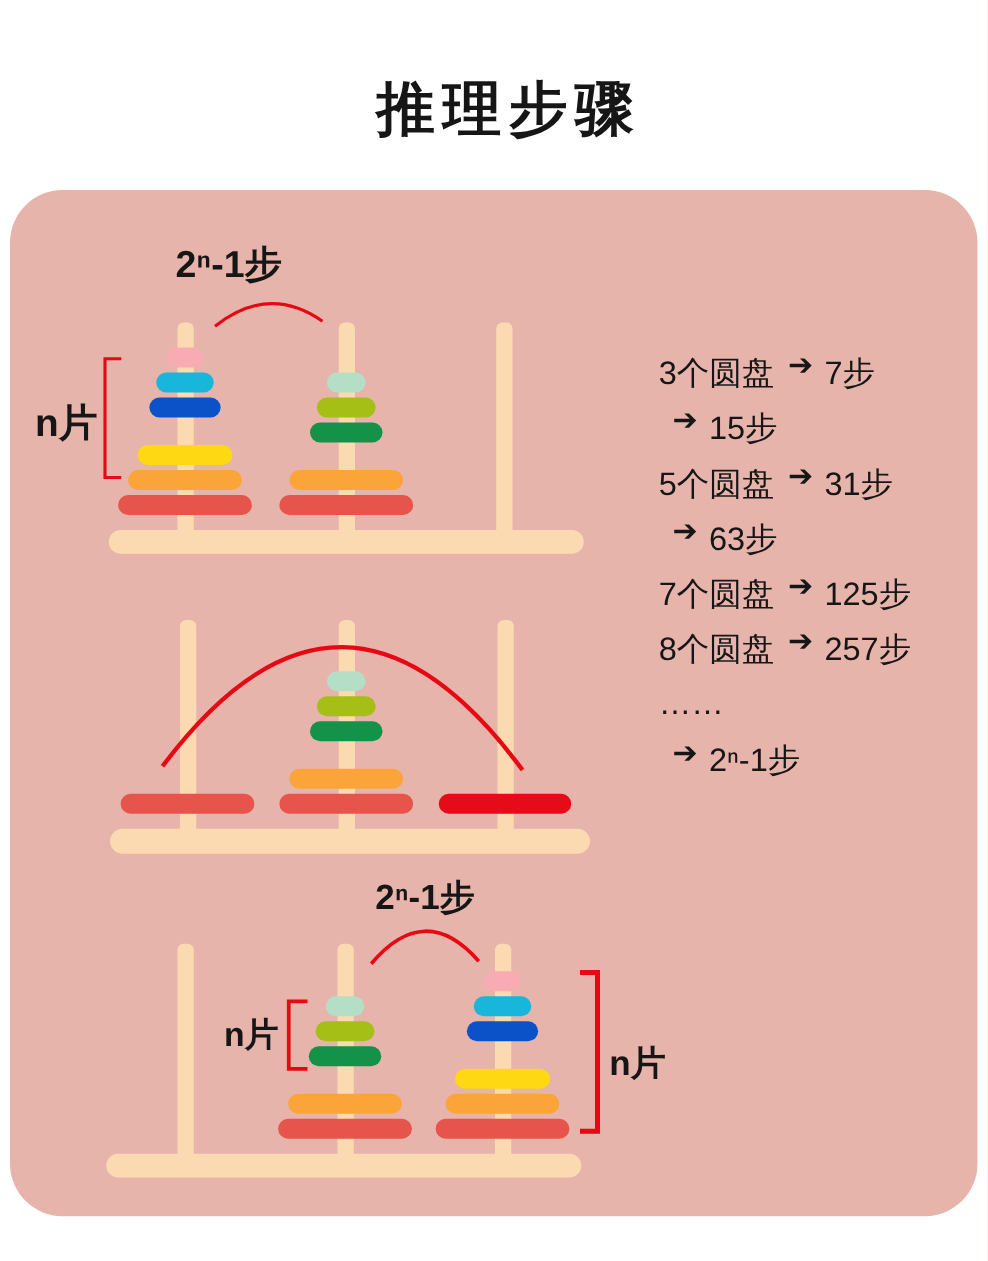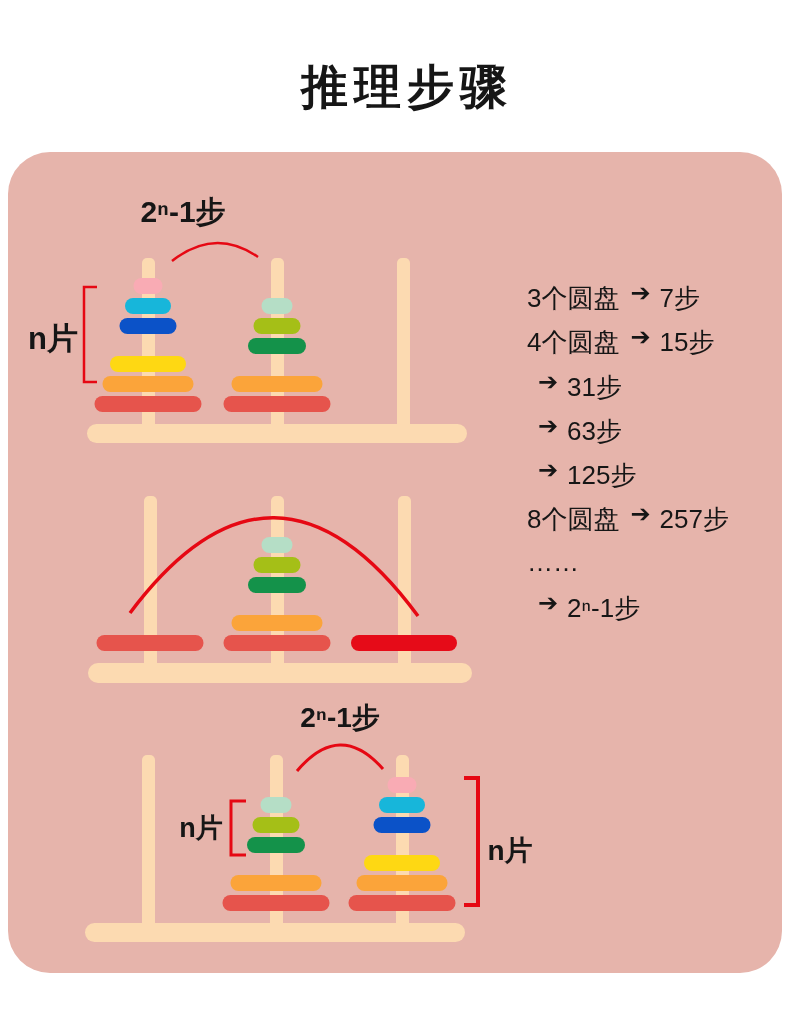--- a/index.html
+++ b/index.html
@@ -87,33 +87,34 @@
       <path d="M246 801 L231 801 L231 855 L246 855" fill="none" stroke="#e60813" stroke-width="3"></path>
       <path d="M464 778 L478 778 L478 905 L464 905" fill="none" stroke="#e60813" stroke-width="4"></path>
     </svg>
   <div id="steps" class="steps">
       <div class="steps-row">
         <span>3个圆盘</span>
         <span class="arrow">➔</span>
         <span>7步</span>
       </div>
       <div class="steps-row">
-        <span>4个圆盘</span>
         <span class="arrow">➔</span>
         <span>15步</span>
       </div>
       <div class="steps-row">
+        <span>5个圆盘</span>
         <span class="arrow">➔</span>
         <span>31步</span>
       </div>
       <div class="steps-row">
         <span class="arrow">➔</span>
         <span>63步</span>
       </div>
       <div class="steps-row">
+        <span>7个圆盘</span>
         <span class="arrow">➔</span>
         <span>125步</span>
       </div>
       <div class="steps-row">
         <span>8个圆盘</span>
         <span class="arrow">➔</span>
         <span>257步</span>
       </div>
       <div class="steps-row">
         <span>……</span>

